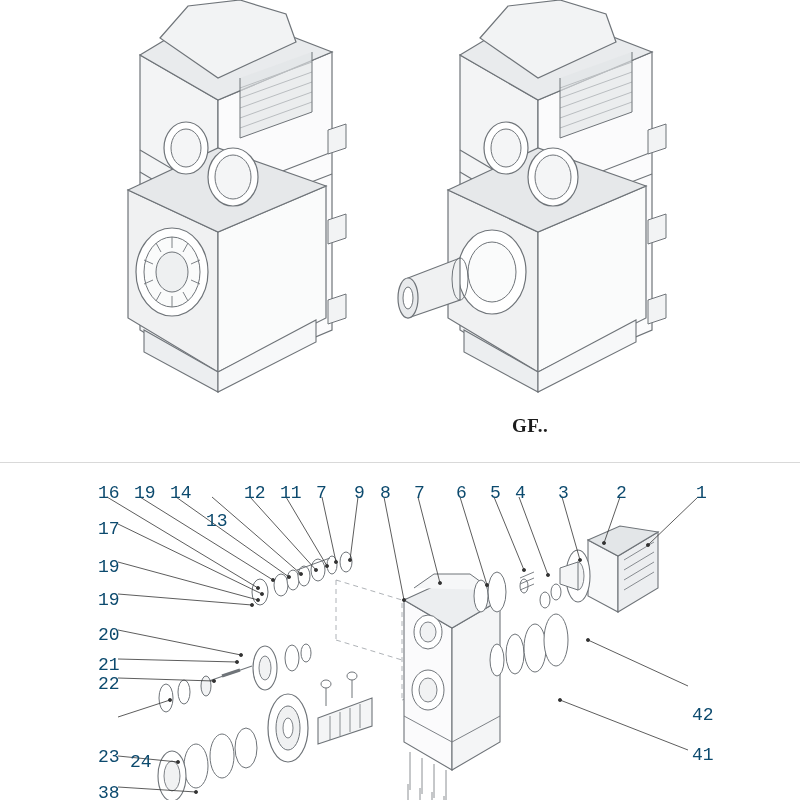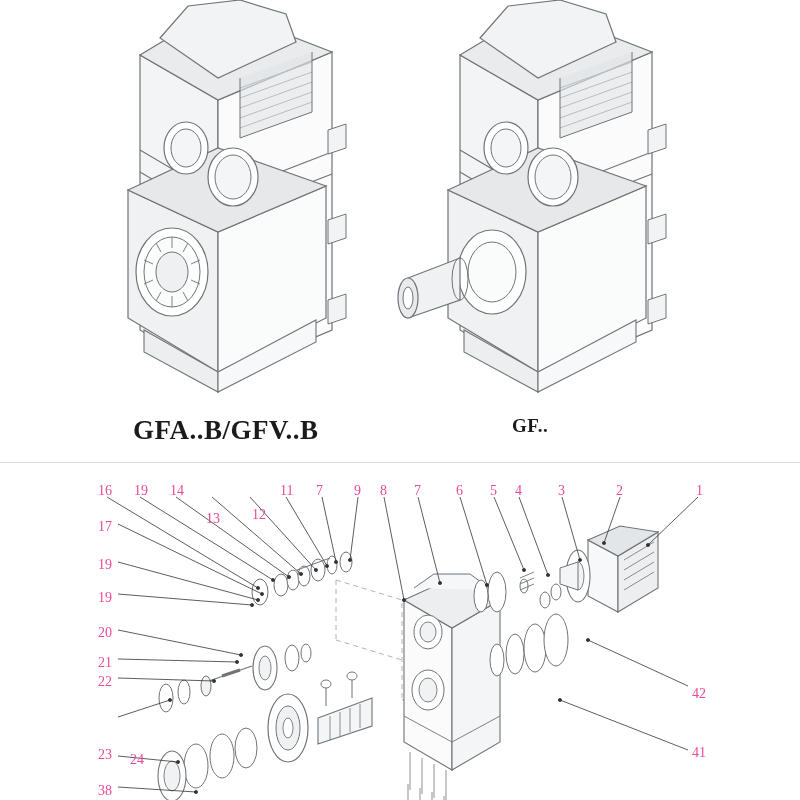--- a/index.html
+++ b/index.html
@@ -40,23 +40,23 @@
     top: 415px;
     font-size: 27px;
   }
   #caption-right {
     left: 512px;
     top: 415px;
     font-size: 19px;
   }
   .callout {
     position: absolute;
-    font-family: Liberation Serif, serif;
-    font-size: 14px;
-    color: #ec4899;
+    font-family: Liberation Mono, monospace;
+    font-size: 18px;
+    color: #0c4a6e;
     white-space: nowrap;
   }
   .divider {
     position: absolute;
     left: 0;
     top: 462px;
     width: 800px;
     height: 1px;
     background: #d9d9d9;
   }
@@ -311,46 +311,45 @@
         <circle cx="178" cy="762" r="1.6" fill="#333333"></circle>
         <path d="M118 787 L196 792"></path>
         <circle cx="196" cy="792" r="1.6" fill="#333333"></circle>
         <path d="M688 686 L588 640"></path>
         <circle cx="588" cy="640" r="1.6" fill="#333333"></circle>
         <path d="M688 750 L560 700"></path>
         <circle cx="560" cy="700" r="1.6" fill="#333333"></circle>
       </g>
   </svg>
 
-  <div class="caption" id="caption-left">GFA..B/GFV..B</div>
   <div class="caption" id="caption-right">GF..</div>
 
   <div id="callout-layer">
       <div class="callout" style="left: 98px; top: 483px;">16</div>
       <div class="callout" style="left: 134px; top: 483px;">19</div>
       <div class="callout" style="left: 170px; top: 483px;">14</div>
       <div class="callout" style="left: 206px; top: 483px; margin-top: 28px;">13</div>
-      <div class="callout" style="left: 252px; top: 483px; margin-top: 24px;">12</div>
+      <div class="callout" style="left: 244px; top: 483px;">12</div>
       <div class="callout" style="left: 280px; top: 483px;">11</div>
       <div class="callout" style="left: 316px; top: 483px;">7</div>
       <div class="callout" style="left: 354px; top: 483px;">9</div>
       <div class="callout" style="left: 380px; top: 483px;">8</div>
       <div class="callout" style="left: 414px; top: 483px;">7</div>
       <div class="callout" style="left: 456px; top: 483px;">6</div>
       <div class="callout" style="left: 490px; top: 483px;">5</div>
       <div class="callout" style="left: 515px; top: 483px;">4</div>
       <div class="callout" style="left: 558px; top: 483px;">3</div>
       <div class="callout" style="left: 616px; top: 483px;">2</div>
       <div class="callout" style="left: 696px; top: 483px;">1</div>
       <div class="callout" style="left: 98px; top: 519px;">17</div>
       <div class="callout" style="left: 98px; top: 557px;">19</div>
       <div class="callout" style="left: 98px; top: 590px;">19</div>
       <div class="callout" style="left: 98px; top: 625px;">20</div>
       <div class="callout" style="left: 98px; top: 655px;">21</div>
       <div class="callout" style="left: 98px; top: 674px;">22</div>
       <div class="callout" style="left: 98px; top: 713px; margin-top: 34px;">23</div>
       <div class="callout" style="left: 98px; top: 752px; margin-left: 32px;">24</div>
       <div class="callout" style="left: 98px; top: 783px;">38</div>
-      <div class="callout" style="left: 692px; top: 686px;">42</div>
+      <div class="callout" style="left: 692px; top: 705px;">42</div>
       <div class="callout" style="left: 692px; top: 745px;">41</div>
     </div>
 
 </div>
 
 </body></html>

